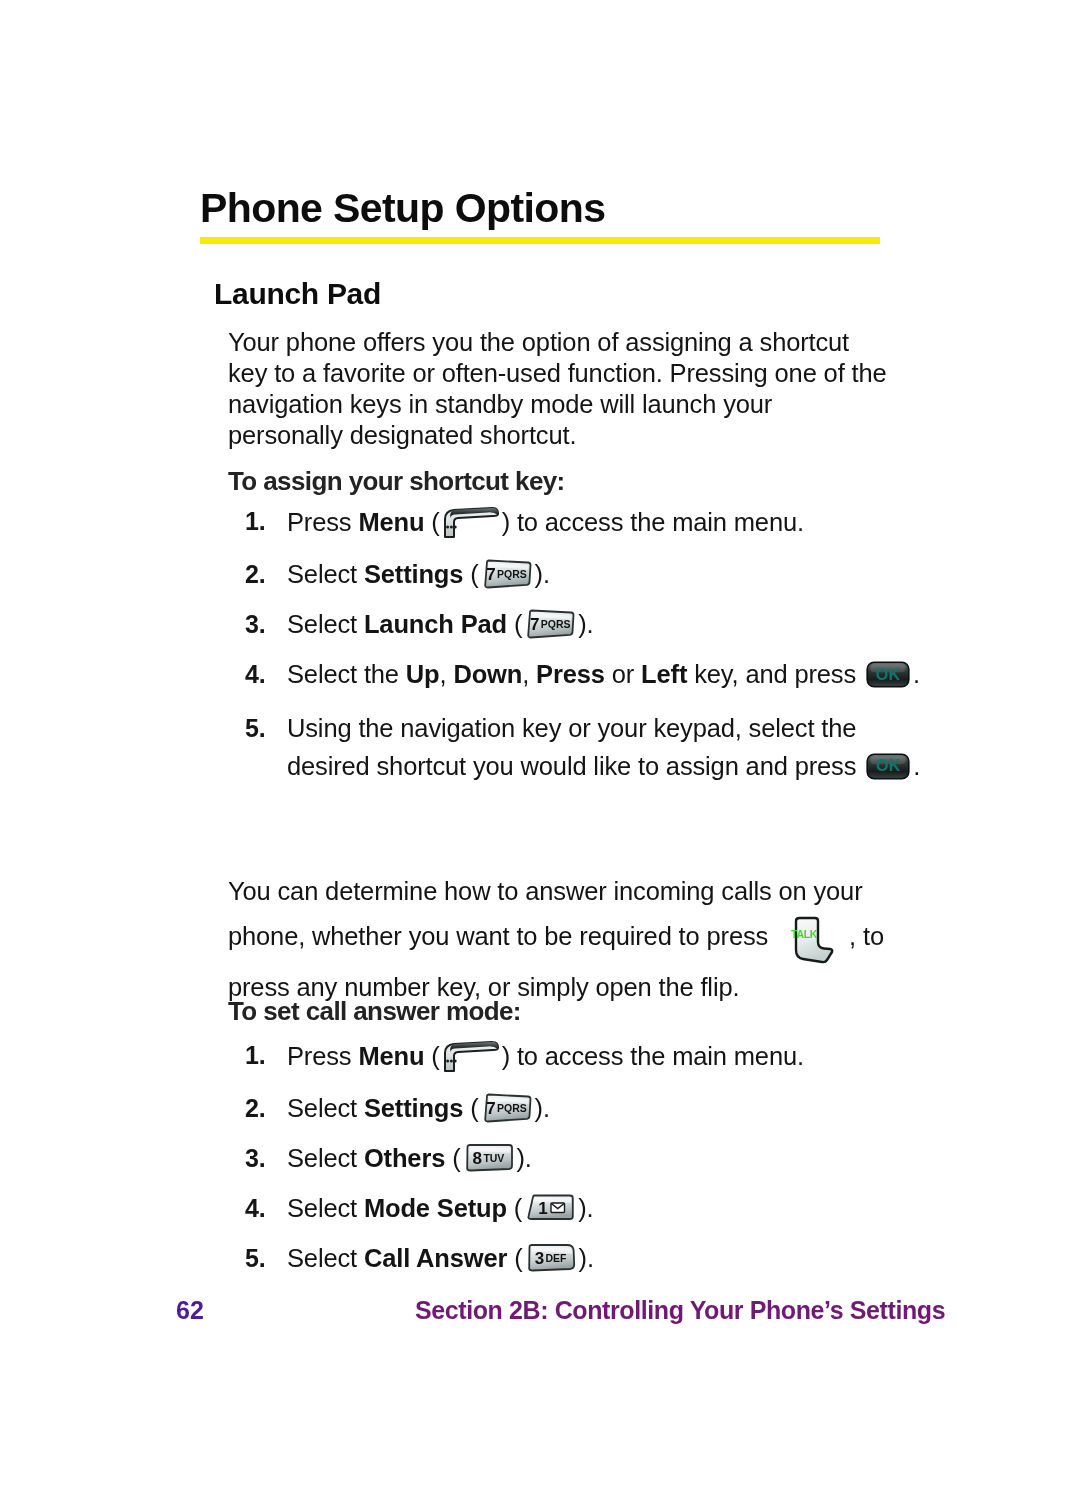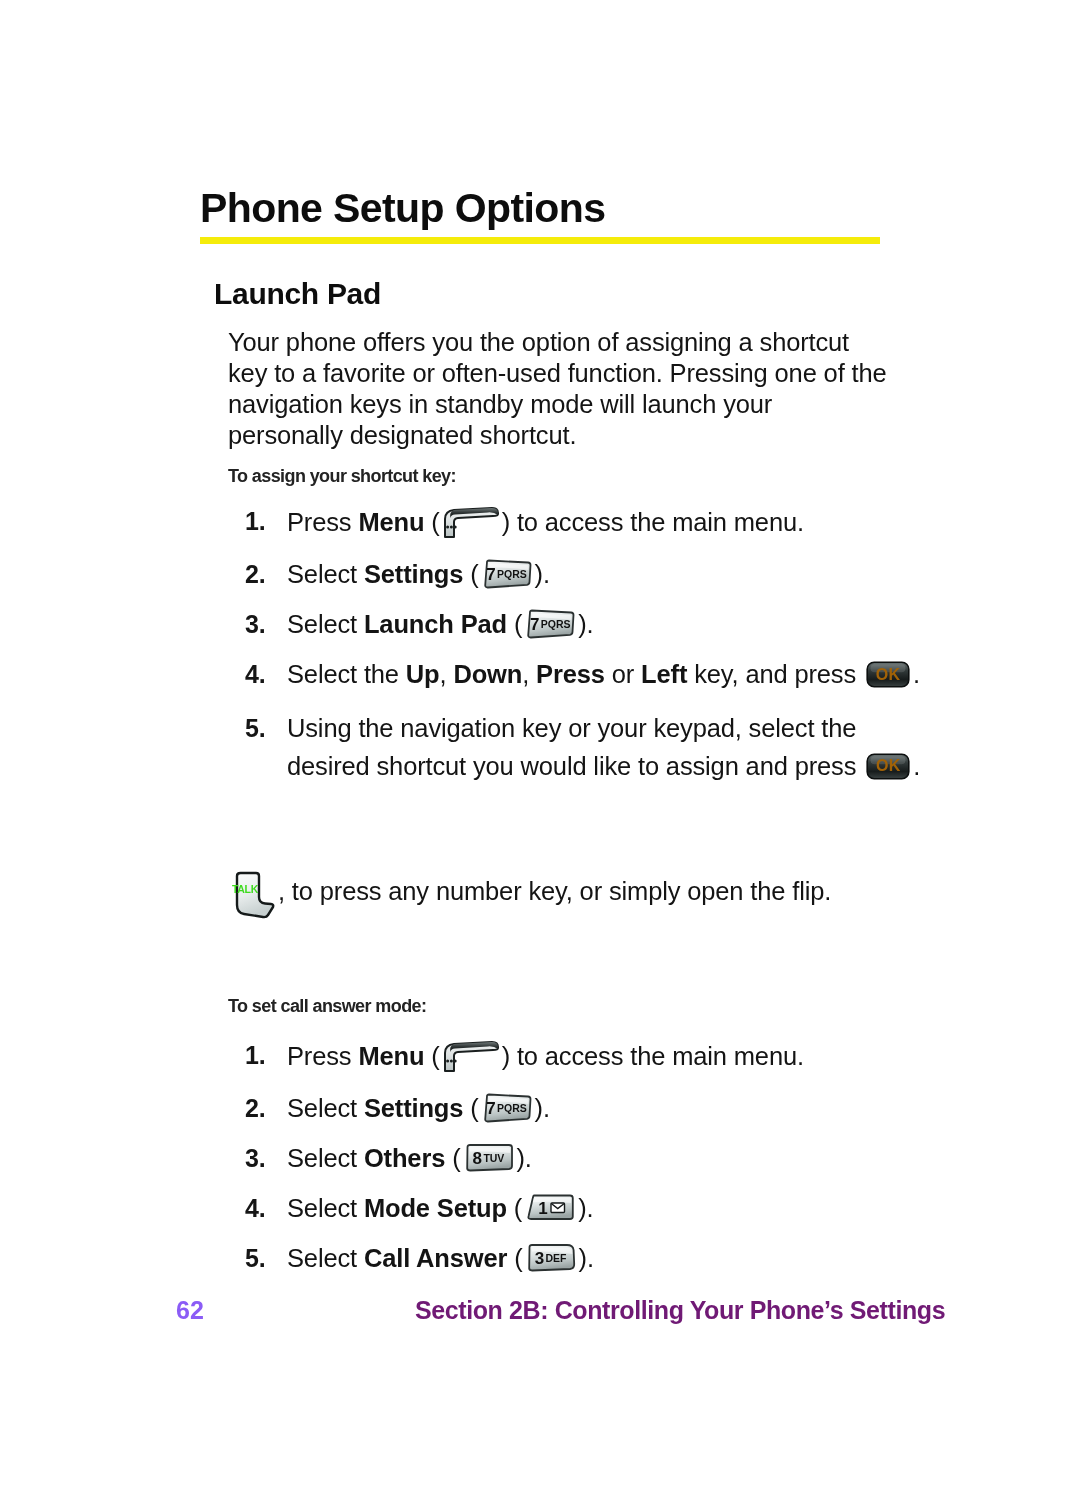--- a/index.html
+++ b/index.html
@@ -68,21 +68,21 @@
     color: #141414;
     letter-spacing: -0.15px;
   }
   #p-launchpad { top: 327px; }
   #p-callanswer { top: 869px; line-height: 45px; }
 
   
   .subhead {
     position: absolute;
     left: 228px;
-    font-size: 18px;
+    font-size: 26px;
     font-weight: bold;
     letter-spacing: -0.6px;
     color: #232323;
     white-space: nowrap;
   }
   #sh-assign { top: 466px; }
   #sh-setmode { top: 996px; }
 
   
   .olist {
@@ -150,57 +150,57 @@
     width: 44px;
     height: 27px;
     margin: 0 3px;
     vertical-align: -5px;
   }
   .key-ok .oklabel {
     position: absolute;
     left: 0; top: 0;
     width: 44px; height: 27px;
     display: flex; align-items: center; justify-content: center;
-    font-size: 16px; font-weight: bold; color: #a16207;
+    font-size: 16px; font-weight: bold; color: #0f766e;
     letter-spacing: 0.2px;
   }
 
   
   .key-menu {
     width: 58px;
     height: 34px;
     margin: 0 2px;
     vertical-align: -9px;
   }
 
   
   .key-talk {
     width: 46px;
     height: 50px;
-    margin: 0 2px;
+    margin: 0 14px;
     vertical-align: -20px;
   }
   .key-talk .talklabel {
     position: absolute;
     left: 2px;
     bottom: 8px;
     font-size: 10.5px;
     font-weight: bold;
     color: #3fdb1f;
     letter-spacing: -0.3px;
   }
 
   
   .footer-page {
     position: absolute;
     left: 176px;
     top: 1296px;
     font-size: 25px;
     font-weight: bold;
-    color: #8b5cf6;
+    color: #4c1d95;
   }
   .footer-section {
     position: absolute;
     left: 415px;
     top: 1296px;
     font-size: 25px;
     font-weight: bold;
     color: #701a75;
     letter-spacing: -0.4px;
     white-space: nowrap;
@@ -304,21 +304,21 @@
           <rect x="1.2" y="1.2" width="41.6" height="24.6" rx="7" ry="7" fill="url(#okg)" stroke="#0c0f0f" stroke-width="1.6"></rect>
           <rect x="4.5" y="3.2" width="35" height="8" rx="4" ry="4" fill="#ffffff" opacity="0.12"></rect>
         </svg>
         <span class="oklabel">OK</span>
       </span><span>.</span>
     </div>
 
   </div>
 
 
-  <div class="para" id="p-callanswer"><span class="key key-talk">
+  <div class="para" id="p-callanswer"><span>You can determine how to answer incoming calls on your phone, whether you want to be required to press </span><span class="key key-talk">
       <svg width="46" height="50" viewBox="0 0 46 50">
         <defs>
           <linearGradient id="tg" x1="0" y1="0" x2="0.3" y2="1">
             <stop offset="0" stop-color="#fbfcfc"></stop>
             <stop offset="0.5" stop-color="#eaeeee"></stop>
             <stop offset="1" stop-color="#c6cfcf"></stop>
           </linearGradient>
         </defs>
         <path d="M7 6 Q7 3 10.5 3 L26 3 Q29 3 29 6 L29 27 Q29 33 35 33.5 L41 34 Q44 34.3 43 37 L38 45 Q36.5 47.5 33 47 L14 44 Q7 42.8 7 35 Z" fill="url(#tg)" stroke="#151a1a" stroke-width="2.4" stroke-linejoin="round"></path>
       </svg>

